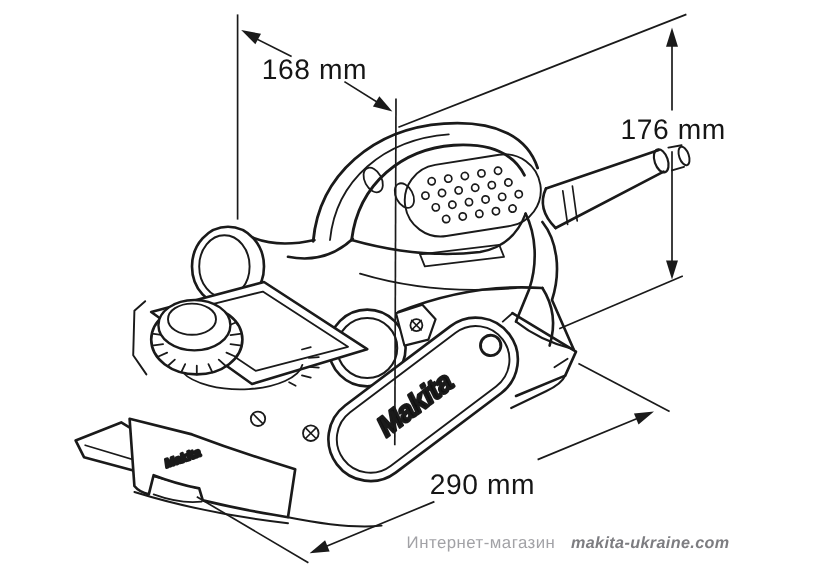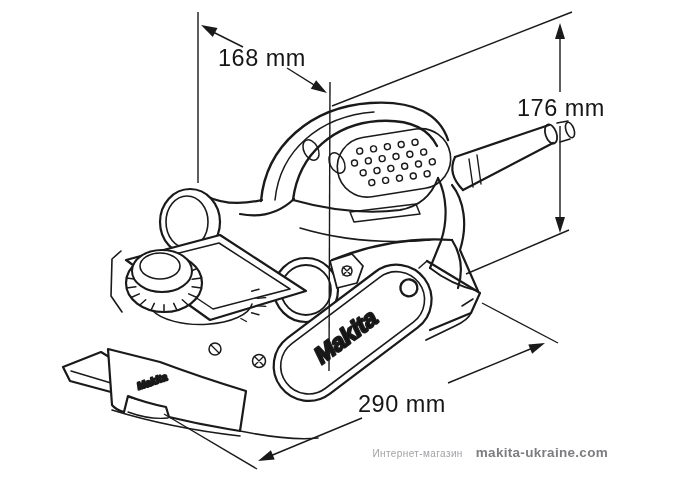--- a/index.html
+++ b/index.html
@@ -4,22 +4,22 @@
 <style>
   html,body{margin:0;padding:0;background:#ffffff;}
   .stage{position:relative;width:700px;height:480px;background:#ffffff;overflow:hidden;
          font-family:"Liberation Sans",sans-serif;}
   .stage svg{position:absolute;left:0;top:0;}
   .dim-text{font-family:"Liberation Sans",sans-serif;font-size:23.5px;fill:#161616;letter-spacing:.5px;}
   .logo-text{font-family:"Liberation Sans",sans-serif;font-size:24px;font-weight:800;font-style:italic;fill:#111;letter-spacing:-.5px;}
   .foot-text{font-family:"Liberation Sans",sans-serif;font-size:10px;font-weight:700;font-style:italic;fill:#111;}
   .watermark{position:absolute;right:92px;bottom:20px;display:flex;gap:13px;align-items:baseline;
              font-family:"Liberation Sans",sans-serif;}
-  .wm-shop{font-size:10px;color:#a2a2a6;letter-spacing:.4px;}
-  .wm-site{font-size:13.5px;color:#7d7d81;font-weight:700;letter-spacing:.3px;}
+  .wm-shop{font-size:14px;color:#a2a2a6;letter-spacing:.4px;}
+  .wm-site{font-size:13.5px;color:#7d7d81;font-weight:700;letter-spacing:.3px;font-style:italic;}
 </style>
 </head>
 <body>
 
 <div class="stage">
 
 <svg width="700" height="480" viewBox="0 0 700 480">
 
   <g stroke="#1a1a1a" fill="none" stroke-width="2.2" stroke-linecap="round" stroke-linejoin="round">
 

